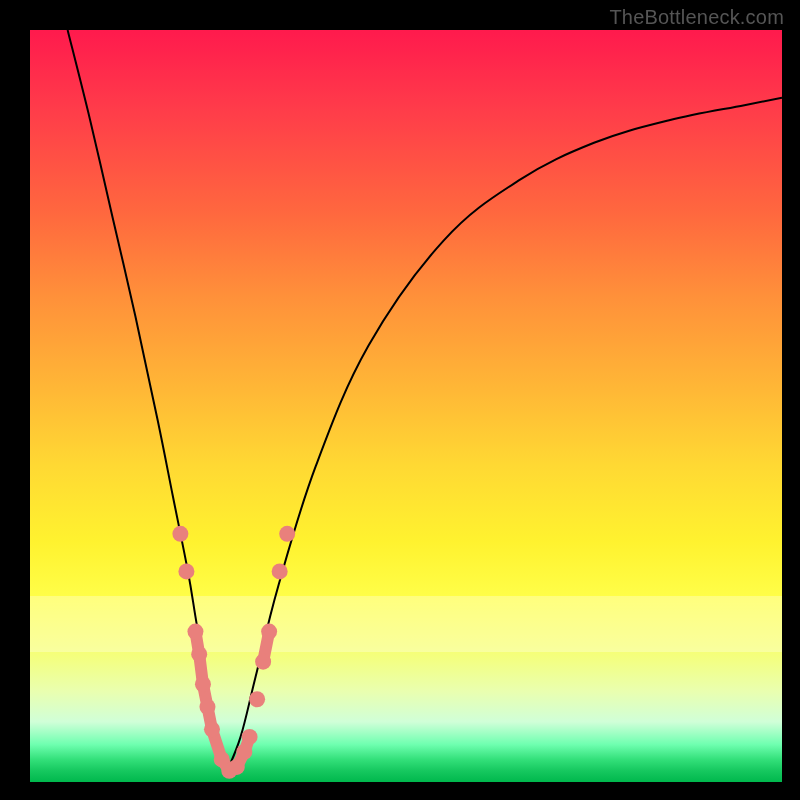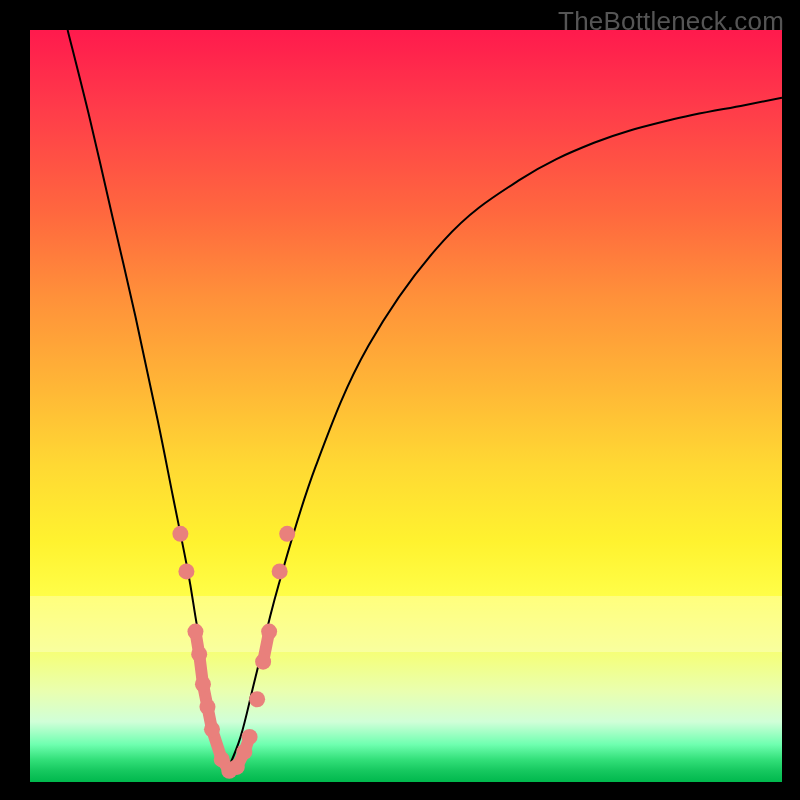--- a/index.html
+++ b/index.html
@@ -47,21 +47,21 @@
     right: 0;
     top: 566px;
     height: 56px;
     background: rgba(255,255,255,0.30);
   }
   .watermark {
     position: absolute;
     top: 6px;
     right: 16px;
     color: #555555;
-    font-size: 26px;
+    font-size: 20px;
     letter-spacing: 0.2px;
     font-weight: 500;
   }
   svg.curves {
     position: absolute;
     inset: 0;
     width: 100%;
     height: 100%;
   }
   .curve {

